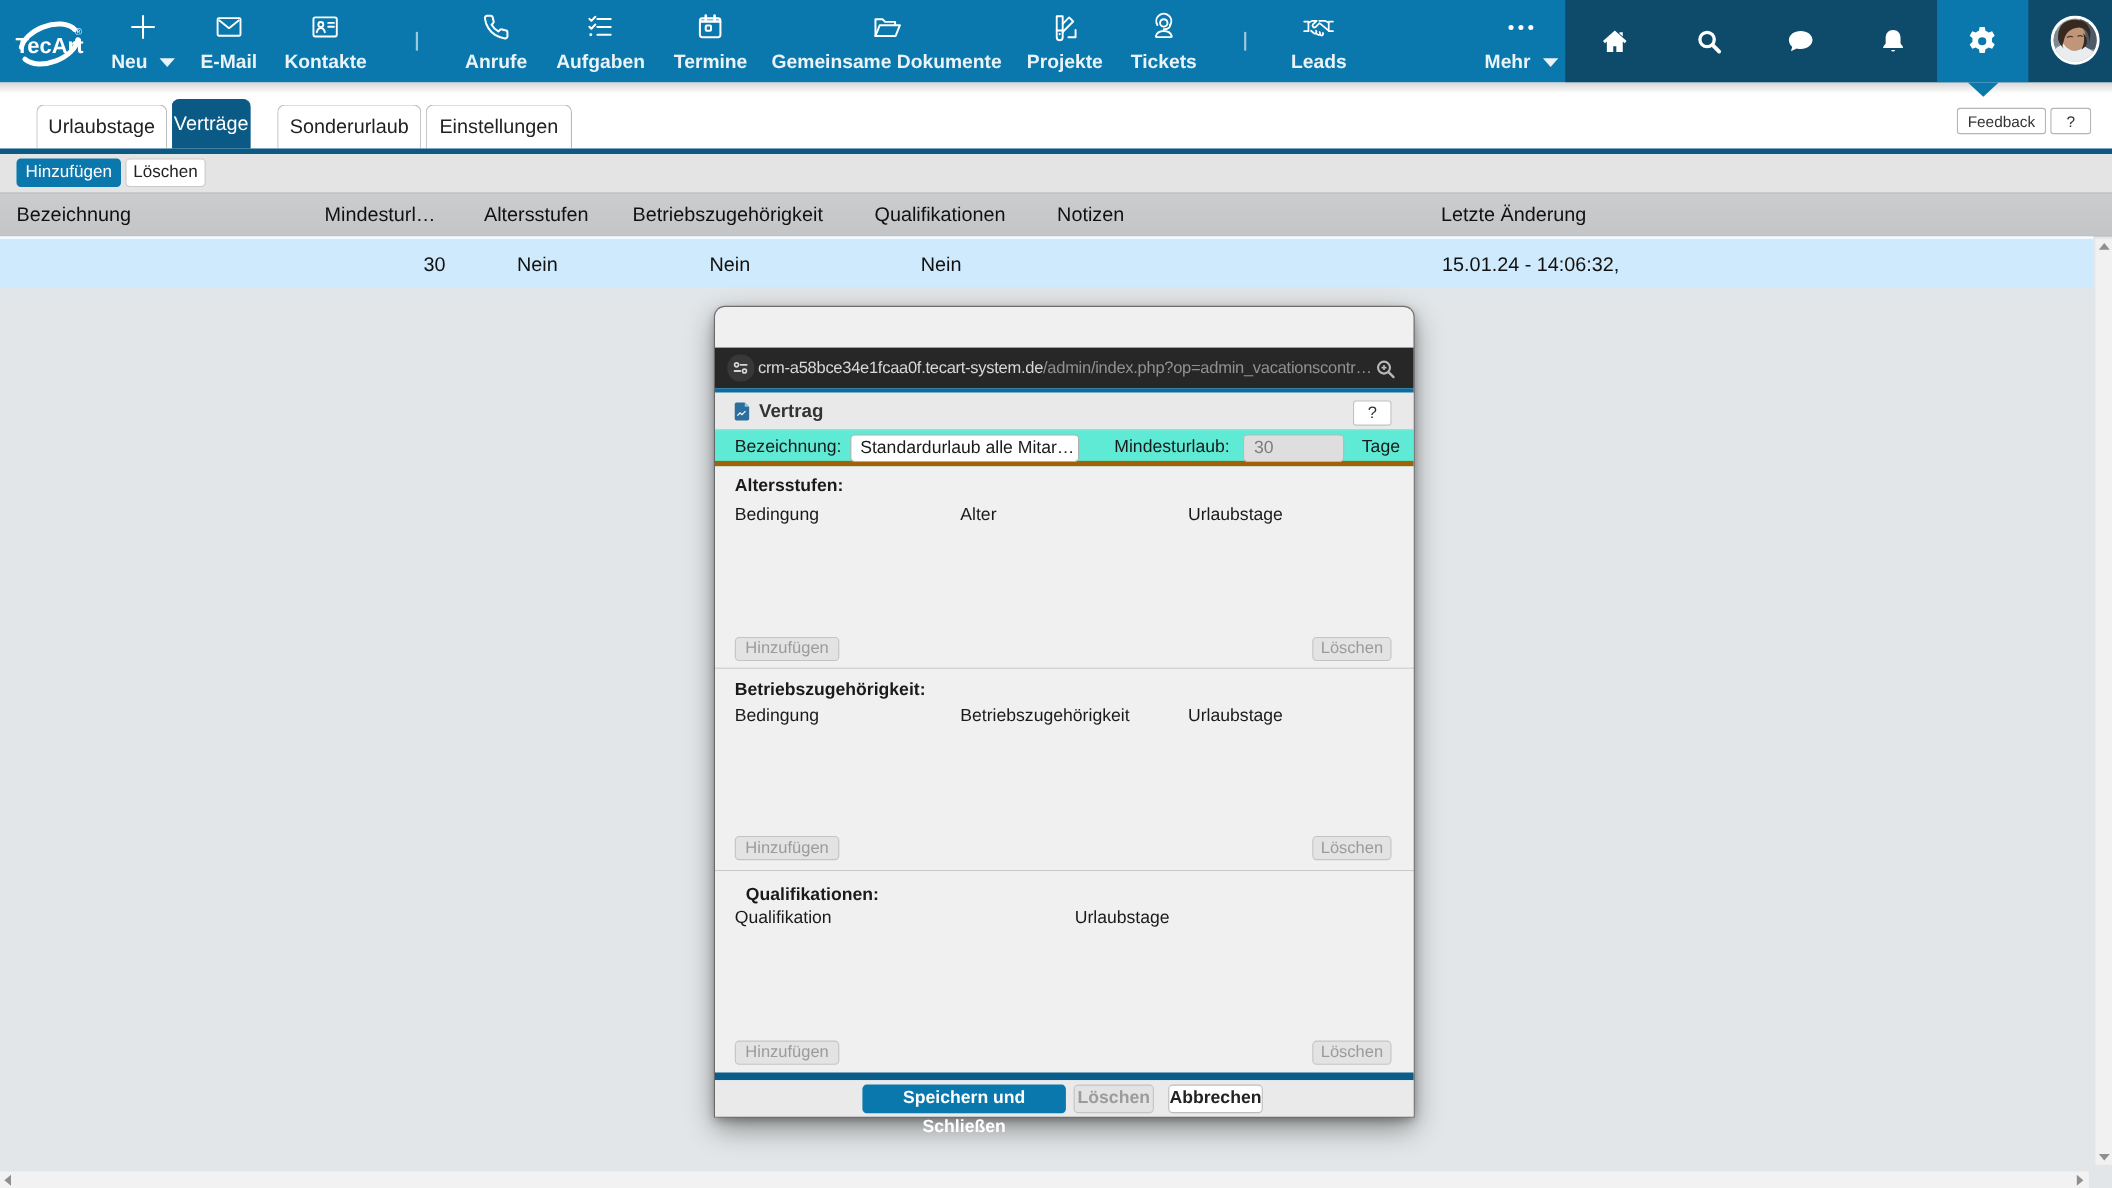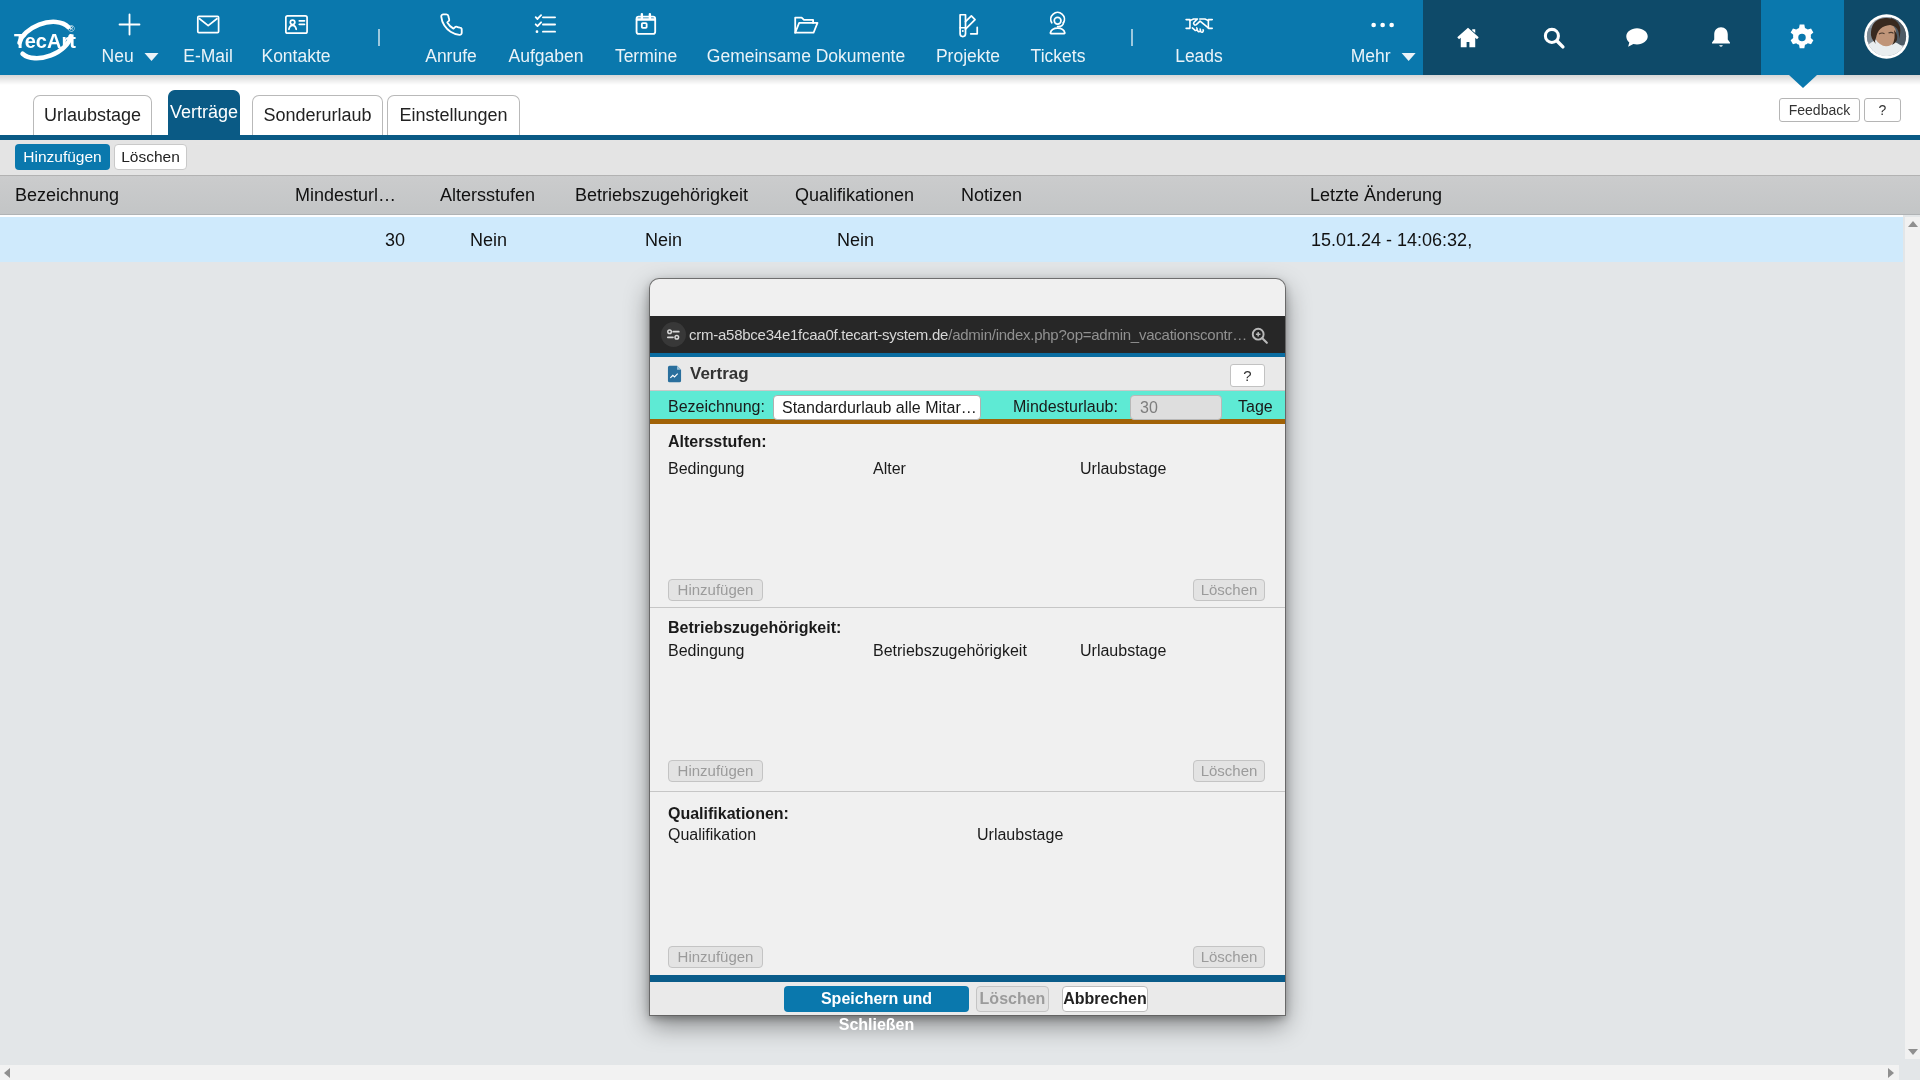--- a/index.html
+++ b/index.html
@@ -3,21 +3,21 @@
 <style>
   * {margin:0;padding:0;box-sizing:border-box;}
   html,body {width:1920px;height:1080px;overflow:hidden;}
   body {font-family:"Liberation Sans", sans-serif; background:#e3e6e8; position:relative; color:#1a1a1a;}
   .abs {position:absolute;}
   
   #topbar {position:absolute;top:0;left:0;width:1920px;height:75px;background:#0a78ad;}
   #topbar-dark {position:absolute;top:0;left:1423px;width:497px;height:75px;background:#0e4a69;}
   #gearcell {position:absolute;top:0;left:1761px;width:83px;height:75px;background:#0a78ad;}
   #gearptr {position:absolute;top:75px;left:1789px;z-index:4;width:0;height:0;border-left:14px solid transparent;border-right:14px solid transparent;border-top:13px solid #0a78ad;}
-  .nav {position:absolute;top:0;height:75px;transform:translateX(-50%);text-align:center;color:#eaf3f8;}
+  .nav {position:absolute;top:0;height:75px;transform:translateX(-50%);text-align:center;color:#eaf3f8;font-weight:bold;}
   .nav svg {display:block;margin:11px auto 0;}
   .nav .lbl {display:block;margin-top:8px;font-size:17.5px;line-height:21px;white-space:nowrap;}
   .caret {display:inline-block;width:0;height:0;border-left:7px solid transparent;border-right:7px solid transparent;border-top:8px solid #eaf3f8;vertical-align:1px;margin-left:6px;}
   .navsep {position:absolute;top:29px;width:2px;height:17px;background:rgba(255,255,255,.6);}
   .ricon {position:absolute;top:0;height:75px;display:flex;align-items:center;justify-content:center;transform:translateX(-50%);}
   
   #tabstrip {position:absolute;top:75px;left:0;width:1920px;height:60px;background:#fff;}
   #tabshadow {position:absolute;top:75px;left:0;width:1920px;height:10px;z-index:3;background:linear-gradient(rgba(0,0,0,.16),rgba(0,0,0,0));}
   .tab {position:absolute;top:95px;height:40px;background:#fff;border:1px solid #b9b9b9;border-bottom:none;border-radius:7px 7px 0 0;font-size:18px;color:#222;text-align:center;line-height:38px;}
   .tab.active {top:90px;height:45px;background:#0a5a85;border-color:#0a5a85;color:#fff;line-height:42px;}
@@ -208,21 +208,21 @@
       <path d="M30 16 Q34 20 33 26 Q31 30 28 31 Q32 25 30 16 Z" fill="#38291f"></path>
       <path d="M15 20 q3 -1.8 5.5 -.3 M24.5 19 q3 -1.5 5 .3" stroke="#4a3a2e" stroke-width="1.1" fill="none"></path>
       <path d="M14 32 Q18 35 23 33 L25 45 L12 45 Z" fill="#e9edef"></path>
     </g>
   </svg>
 </div>
 <div id="tabshadow"></div>
 
 <div id="tabstrip"></div>
 <div class="tab" style="left:33px;width:119px;">Urlaubstage</div>
-<div class="tab active" style="left:156px;width:72px;margin-left:12px;">Verträge</div>
+<div class="tab active" style="left:156px;width:72px;">Verträge</div>
 <div class="tab" style="left:252px;width:131px;">Sonderurlaub</div>
 <div class="tab" style="left:387px;width:133px;">Einstellungen</div>
 <div id="blueline"></div>
 <div id="feedback">Feedback</div>
 <div id="qmarkmain">?</div>
 
 <div id="toolbar">
   <div id="btn-hinzu">Hinzufügen</div>
   <div id="btn-loesch">Löschen</div>
 </div>
@@ -299,21 +299,21 @@
   <div class="wsec" style="top:329px;height:183px;">
     <div class="bold" style="position:absolute;left:18px;top:11px;">Betriebszugehörigkeit:</div>
     <div style="position:absolute;left:18px;top:34px;">Bedingung</div>
     <div style="position:absolute;left:223px;top:34px;">Betriebszugehörigkeit</div>
     <div style="position:absolute;left:430px;top:34px;">Urlaubstage</div>
     <div class="gbtn" style="left:18px;top:152px;width:95px;">Hinzufügen</div>
     <div class="gbtn" style="left:543px;top:152px;width:72px;">Löschen</div>
   </div>
   <div class="wdiv" style="top:512px;"></div>
   <div class="wsec" style="top:513px;height:184px;">
-    <div class="bold" style="position:absolute;left:18px;top:13px;">Qualifikationen:</div>
+    <div class="bold" style="position:absolute;left:28px;top:13px;">Qualifikationen:</div>
     <div style="position:absolute;left:18px;top:34px;">Qualifikation</div>
     <div style="position:absolute;left:327px;top:34px;">Urlaubstage</div>
     <div class="gbtn" style="left:18px;top:154px;width:95px;">Hinzufügen</div>
     <div class="gbtn" style="left:543px;top:154px;width:72px;">Löschen</div>
   </div>
   <div id="wbluebar"></div>
   <div id="wfoot">
     <div style="position:absolute;left:134px;top:4px;width:185px;height:26px;background:#0a78ad;border-radius:4px;color:#fff;text-align:center;line-height:26px;font-size:16px;">Speichern und Schließen</div>
     <div style="position:absolute;left:326px;top:4px;width:73px;height:26px;background:#e3e3e3;border:1px solid #c4c4c4;border-radius:4px;color:#9b9b9b;text-align:center;line-height:24px;font-size:16px;">Löschen</div>
     <div style="position:absolute;left:412px;top:4px;width:86px;height:26px;background:#fff;border:1px solid #bdbdbd;border-radius:4px;color:#222;text-align:center;line-height:24px;font-size:16px;">Abbrechen</div>

